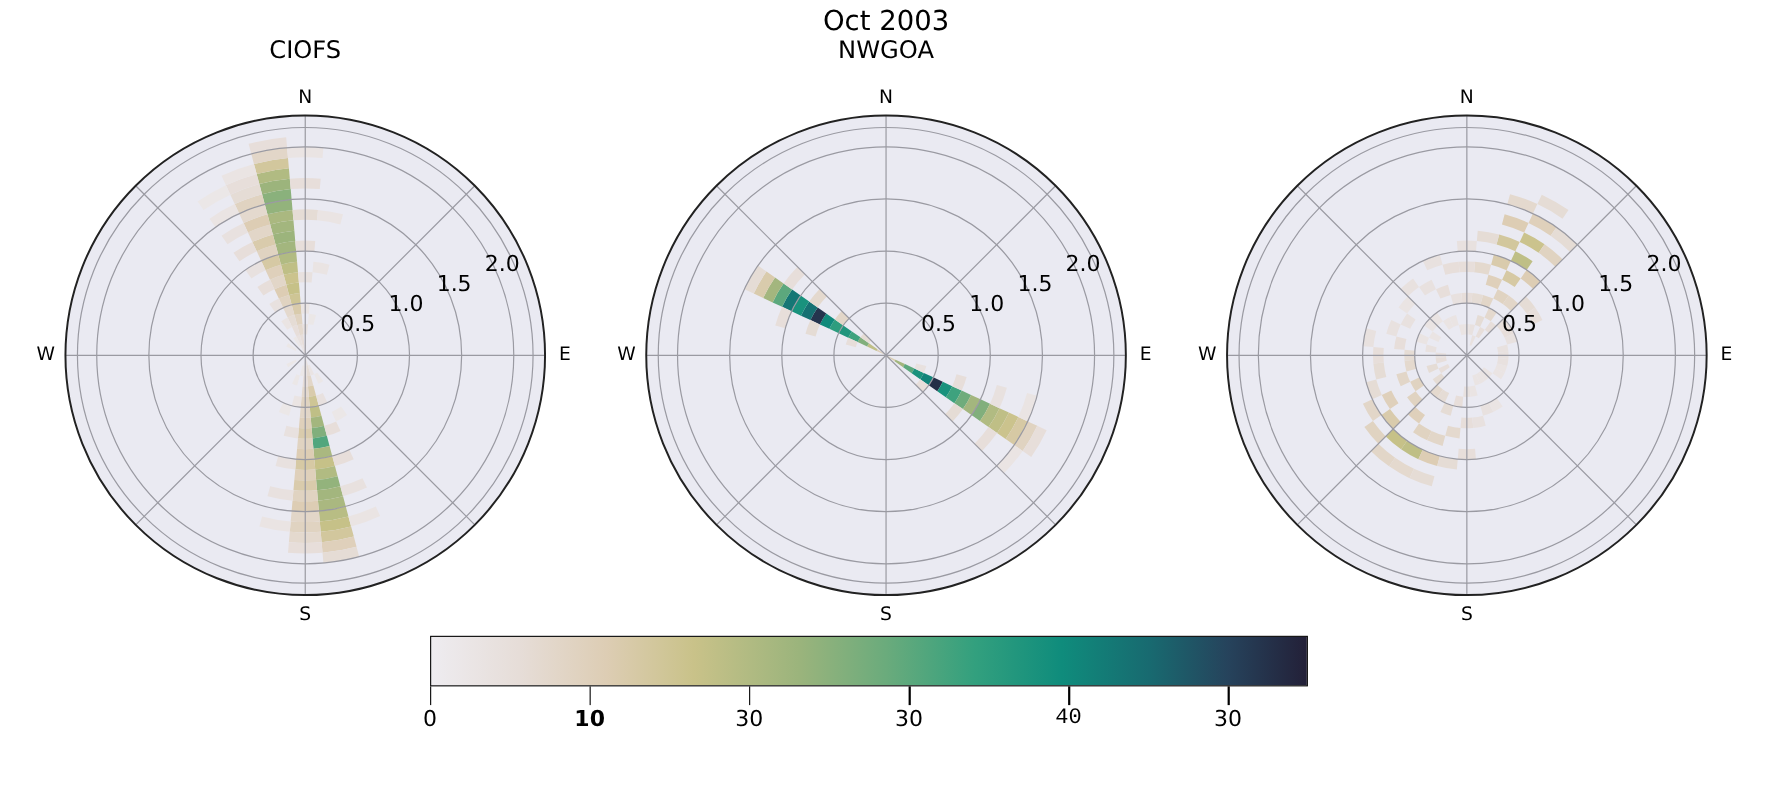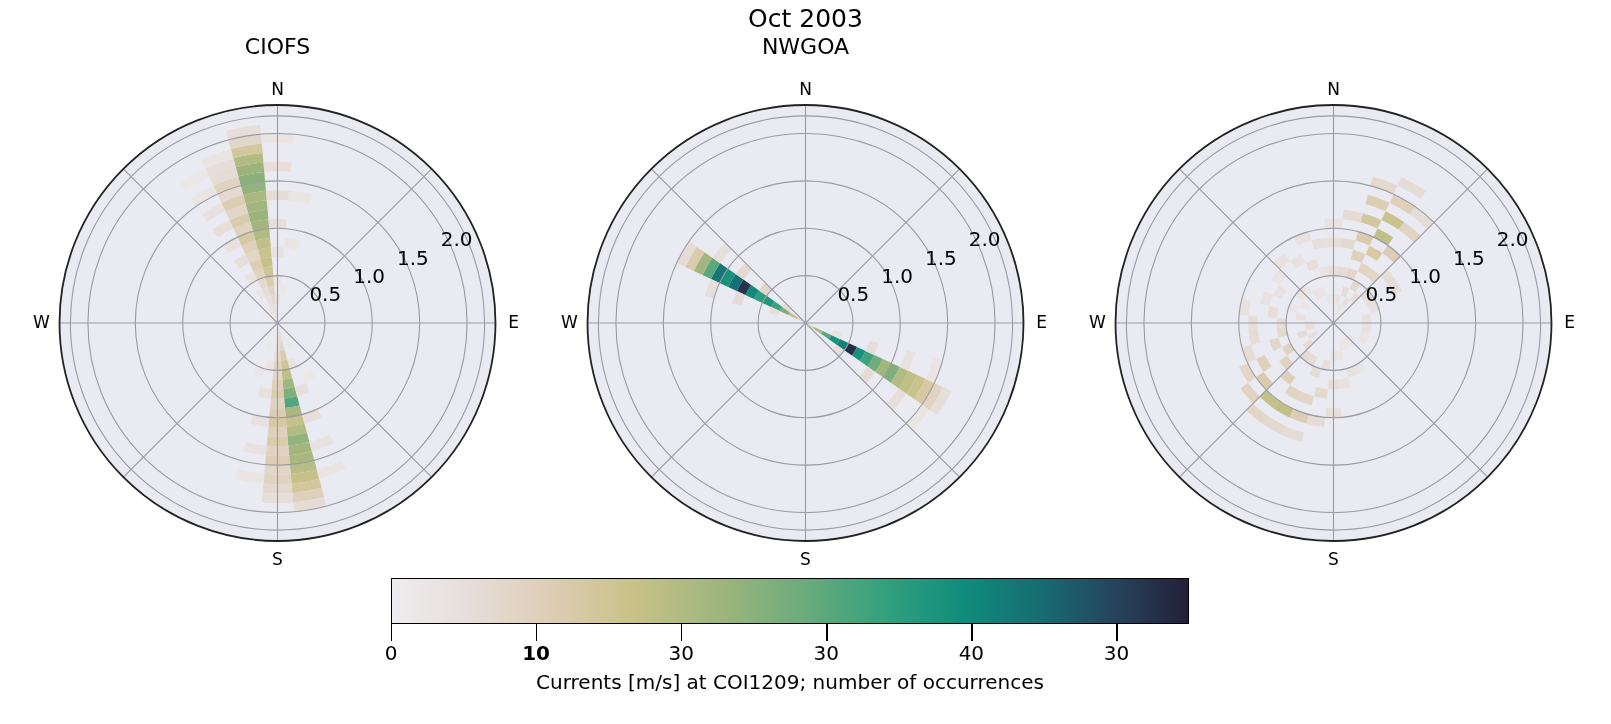--- a/index.html
+++ b/index.html
@@ -395,20 +395,19 @@
     <div class="cbar-ticks" id="cbar-ticks">
         <div class="cbar-tick" style="left: 0px;"></div>
         <div class="cbar-ticklabel" style="left: 0px;">0</div>
         <div class="cbar-tick" style="left: 145.091px;"></div>
         <div class="cbar-ticklabel" style="left: 145.091px; font-weight: bold;">10</div>
         <div class="cbar-tick" style="left: 290.182px;"></div>
         <div class="cbar-ticklabel" style="left: 290.182px;">30</div>
         <div class="cbar-tick" style="left: 435.273px;"></div>
         <div class="cbar-ticklabel" style="left: 435.273px;">30</div>
         <div class="cbar-tick" style="left: 580.364px;"></div>
-        <div class="cbar-ticklabel" style="left: 580.364px;">40</div>
+        <div class="cbar-ticklabel" style="left: 580.364px; font-family: Liberation Mono, monospace;">40</div>
         <div class="cbar-tick" style="left: 725.455px;"></div>
         <div class="cbar-ticklabel" style="left: 725.455px;">30</div>
       </div>
-    <div class="cbar-label">Currents [m/s] at COI1209; number of occurrences</div>
   </div>
 
 </div>
 
 </body></html>

